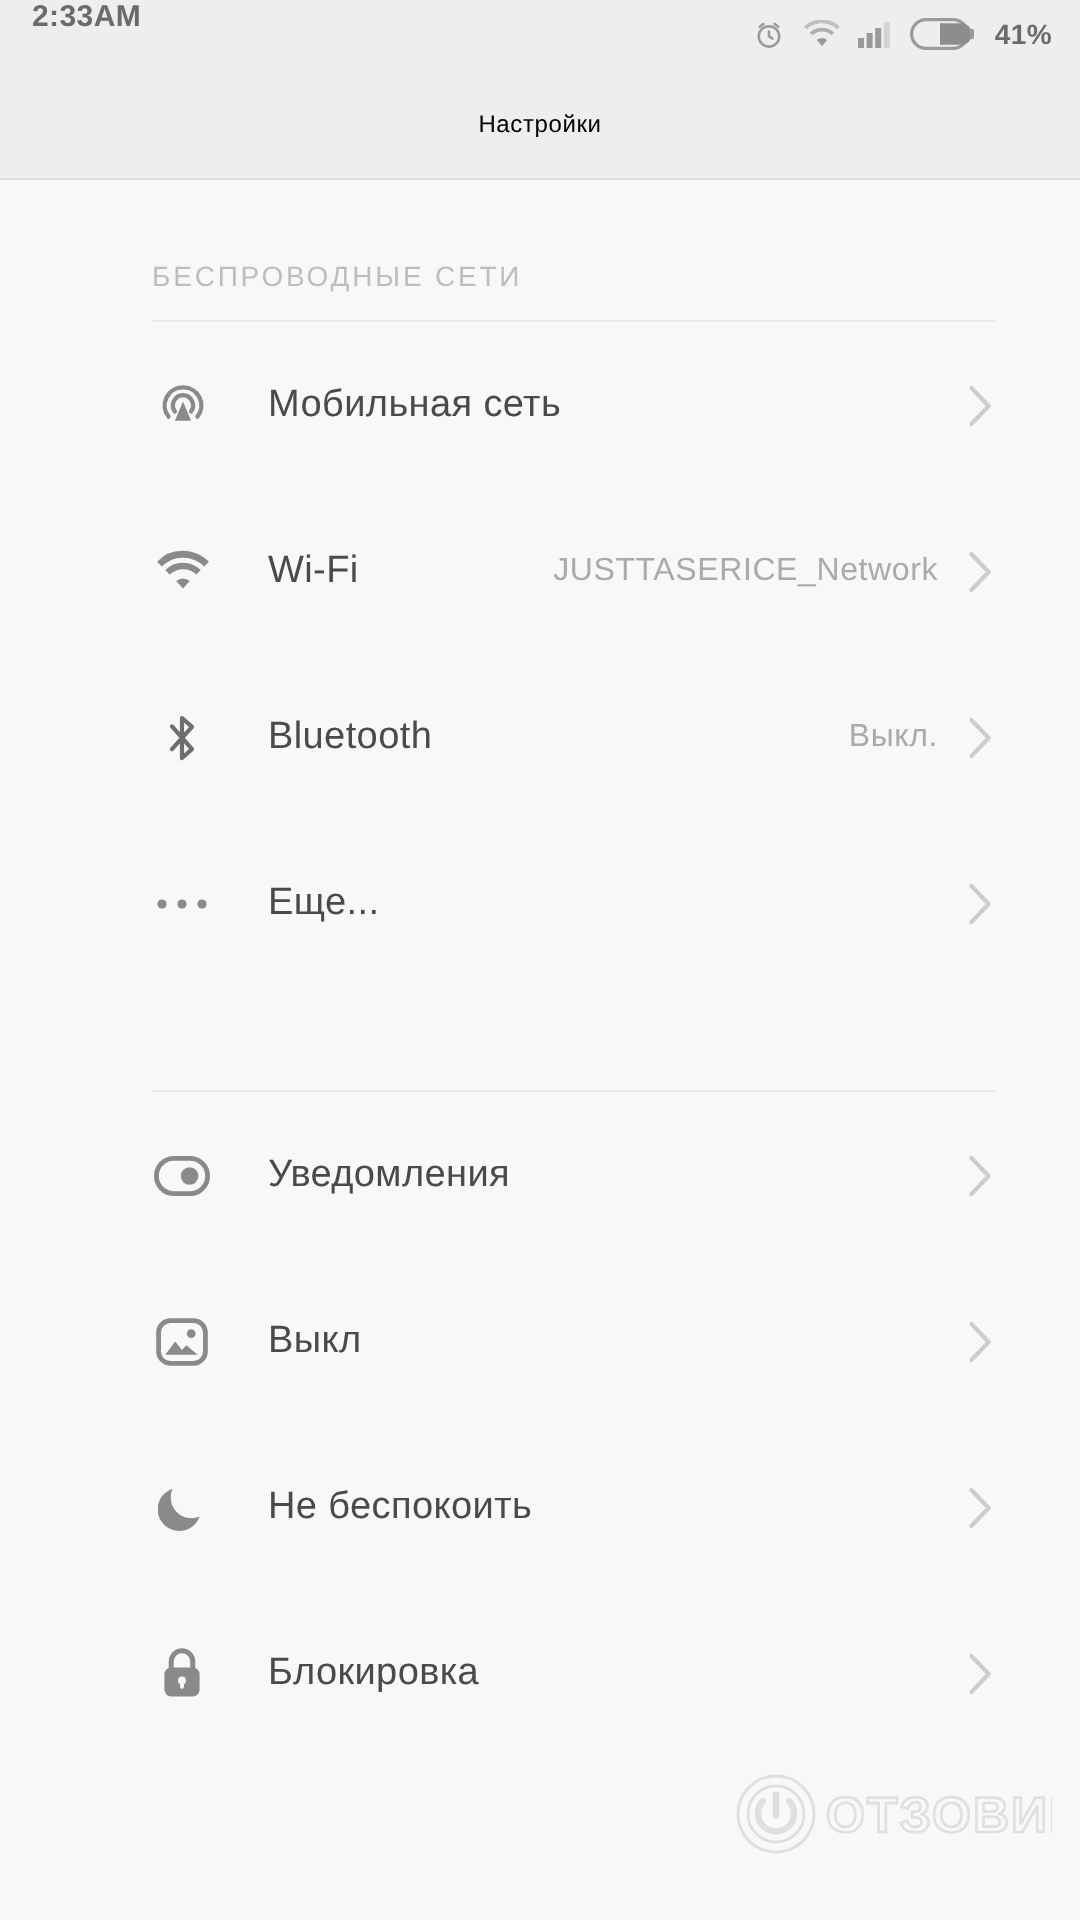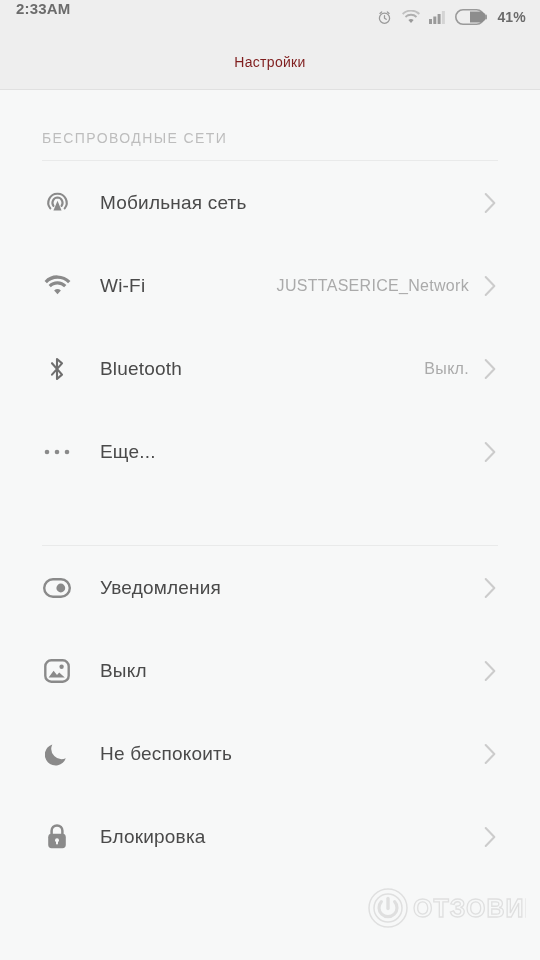--- a/index.html
+++ b/index.html
@@ -50,30 +50,31 @@
   
   .titlebar {
     height:56px;
     background:#eeeeee;
     display:flex;
     align-items:center;
     justify-content:center;
     border-bottom:1px solid #e0e0e0;
   }
   .titlebar-text {
-    font-size:14px;
-    color:#7f1d1d;
+    font-size:12px;
+    color:#000000;
     letter-spacing:.3px;
   }
 
   
   .list-body {
     background:#f7f8f8;
     height:869px;
     overflow:hidden;
+    margin-left:34px;
   }
 
   .section-header {
     font-size:14px;
     color:#bdbdbd;
     letter-spacing:1.4px;
     padding:40px 0 14px 42px;
     text-transform:uppercase;
   }
 

